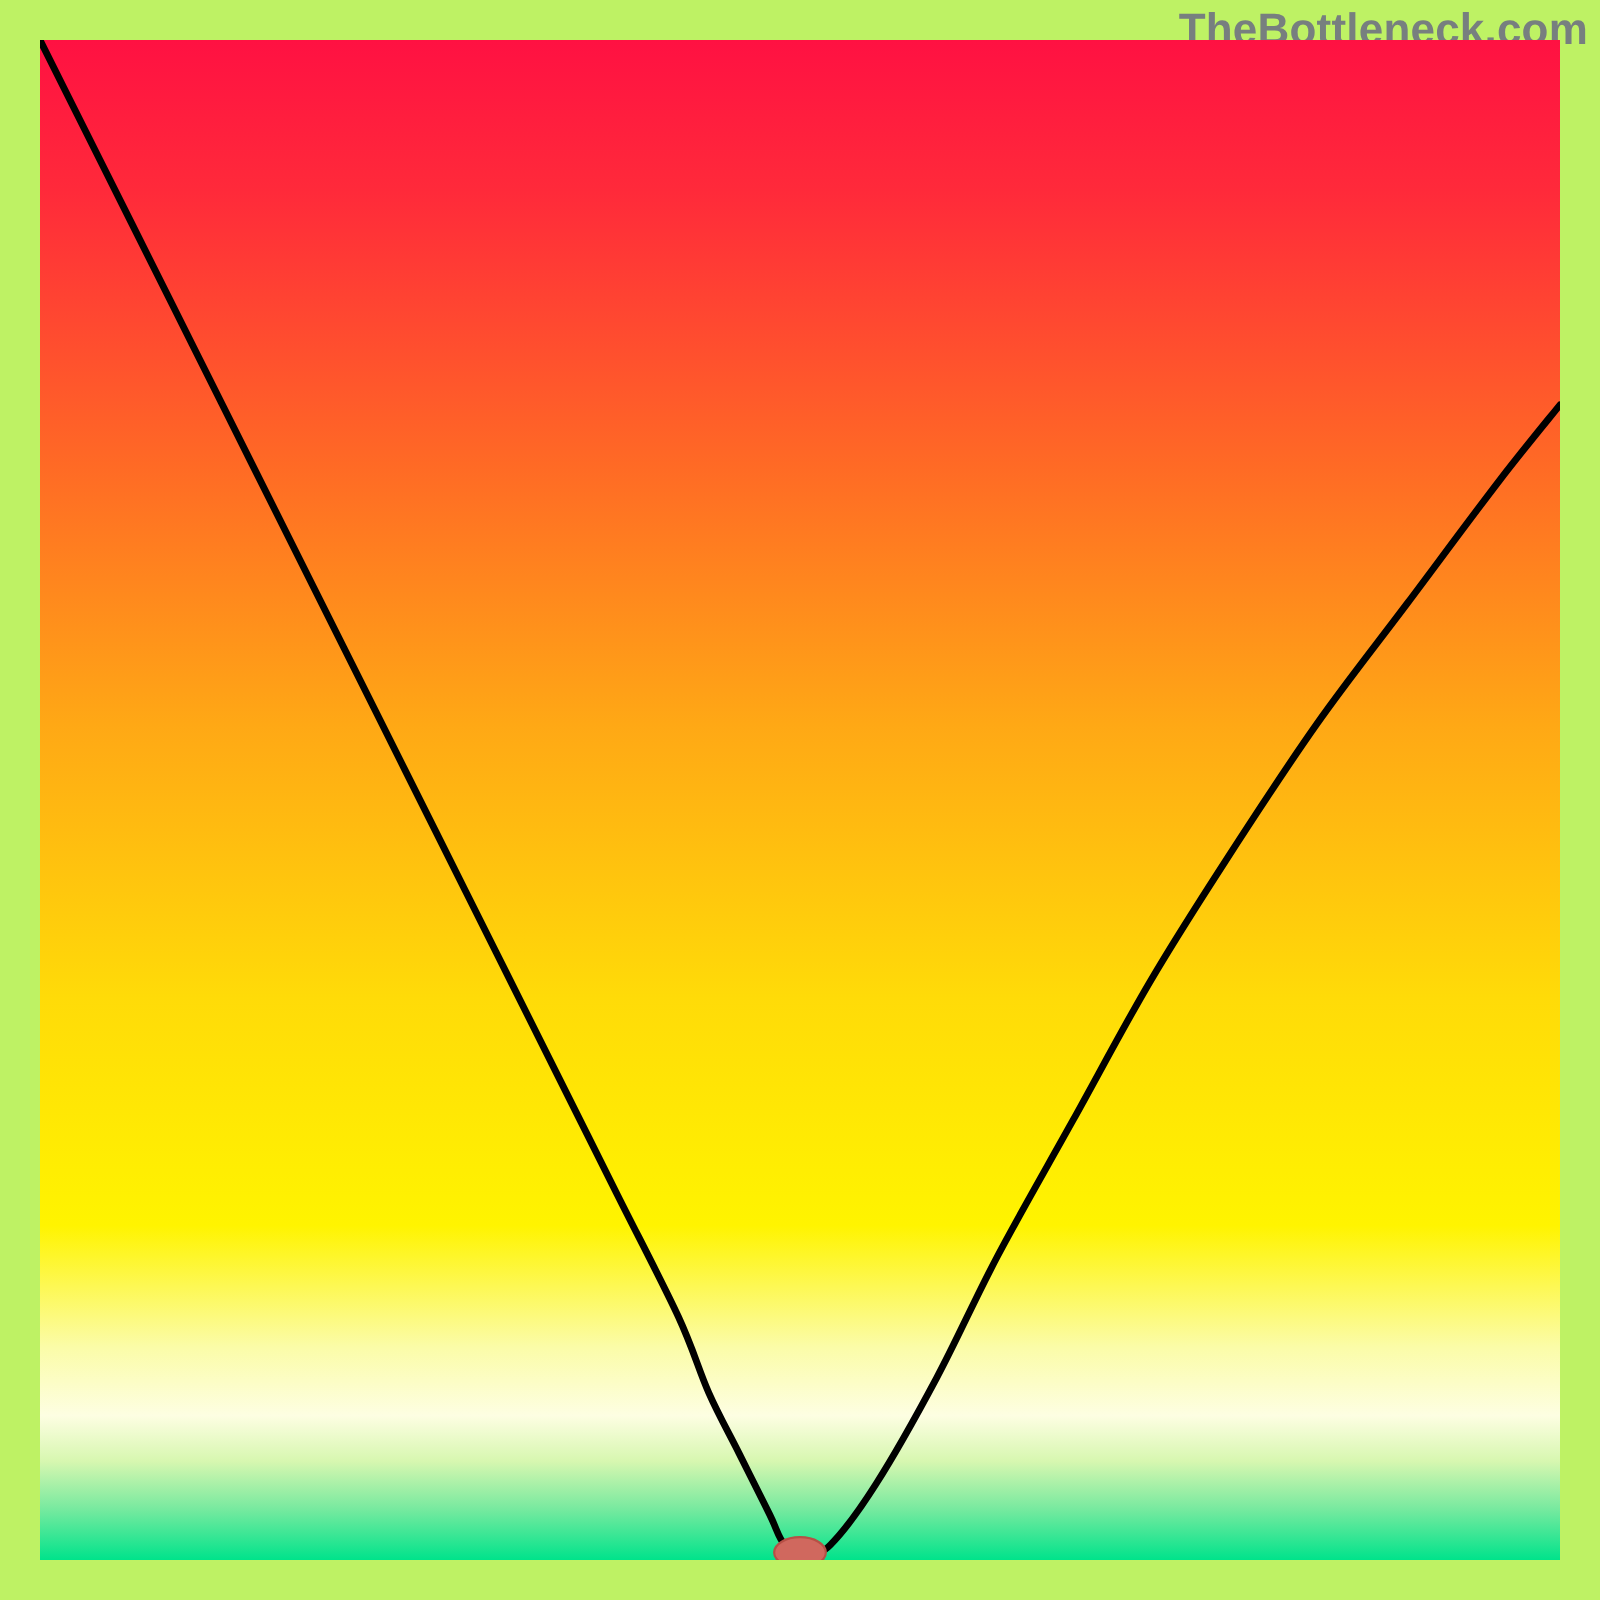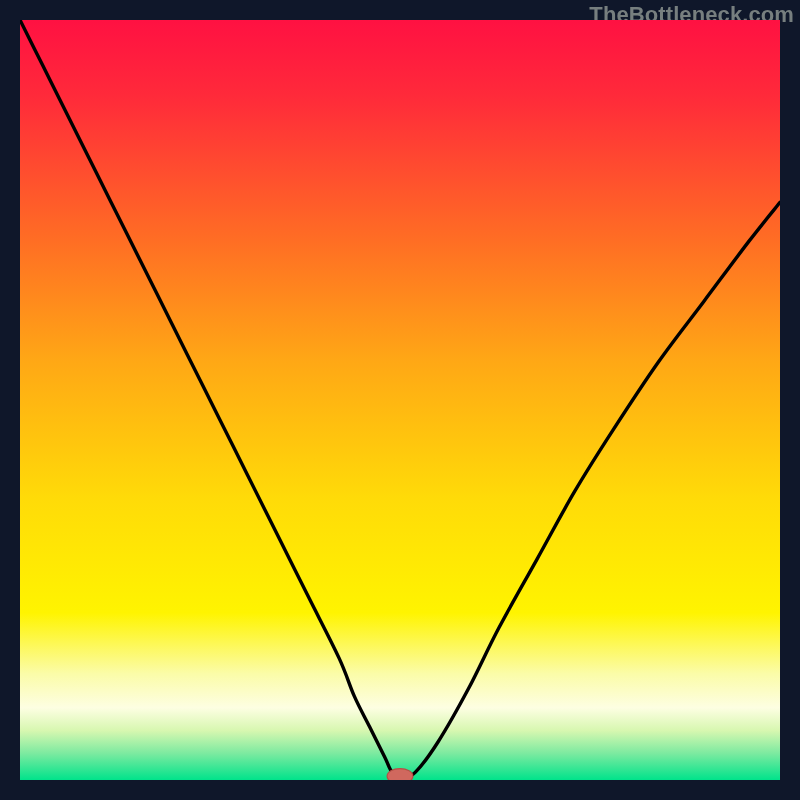--- a/index.html
+++ b/index.html
@@ -8,21 +8,21 @@
     width: 800px;
     height: 800px;
     overflow: hidden;
     background: #000;
     font-family: Arial, Helvetica, sans-serif;
   }
   .stage {
     position: relative;
     width: 800px;
     height: 800px;
-    background: #0f172a;
+    background: #bef264;
   }
   .plot {
     position: absolute;
     left: 20px;
     top: 20px;
     width: 760px;
     height: 760px;
   }
   .watermark {
     position: absolute;

